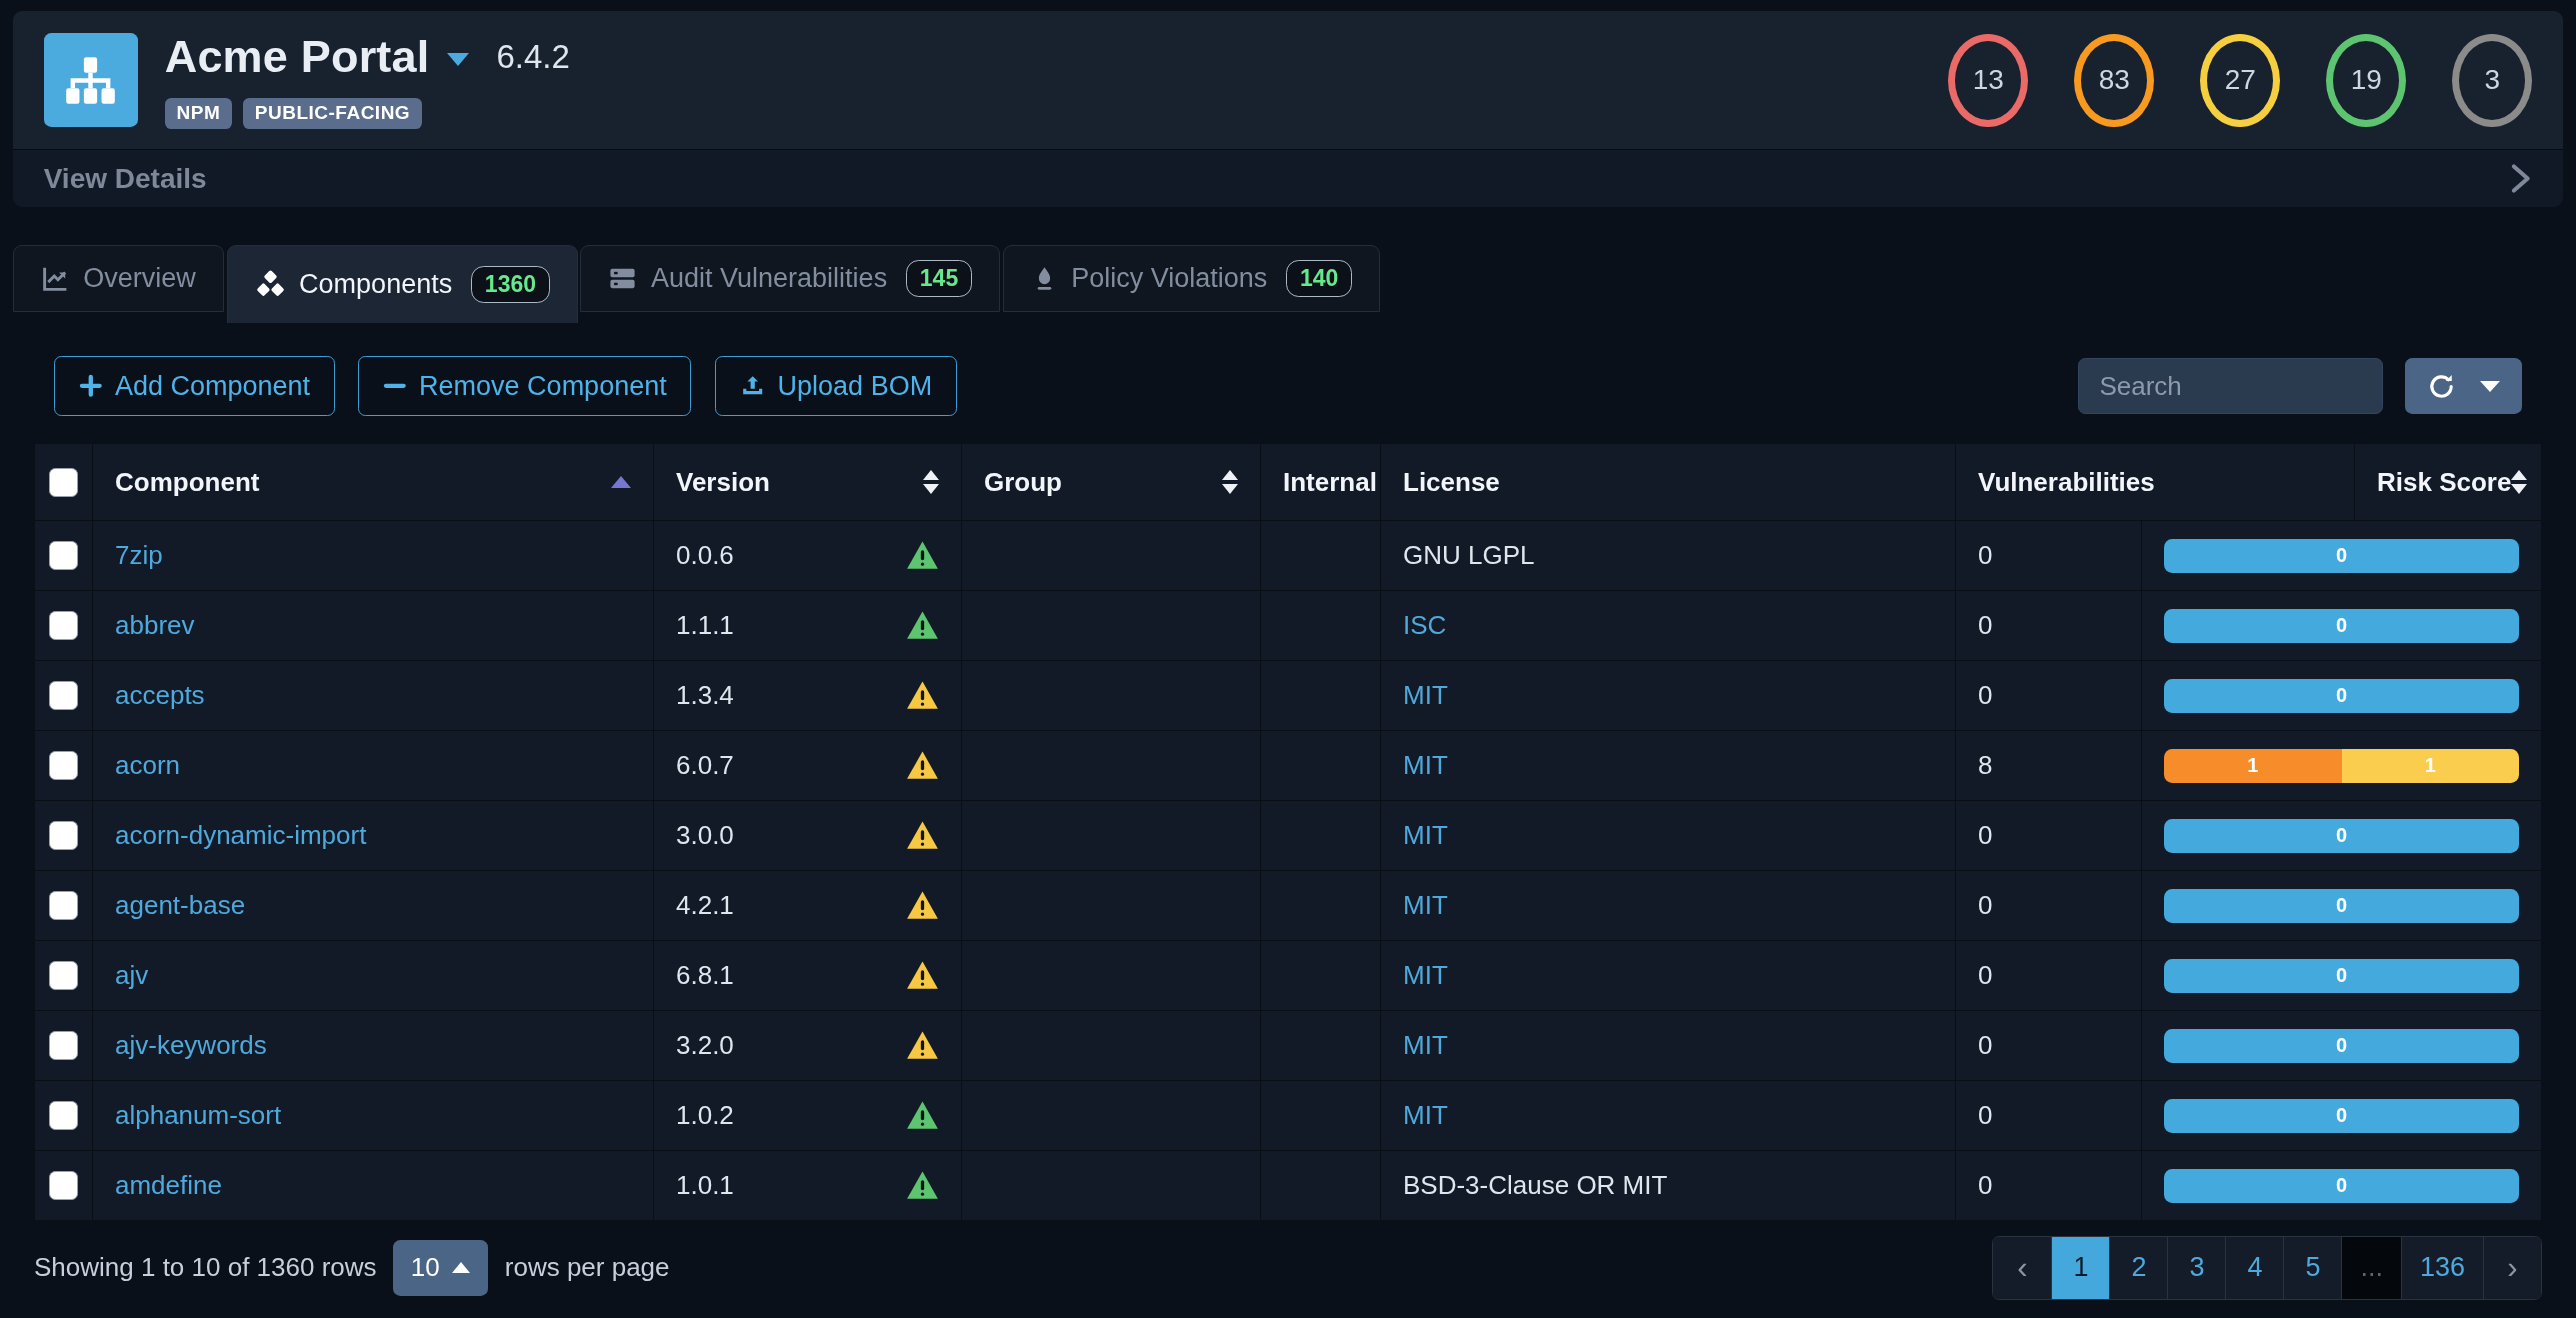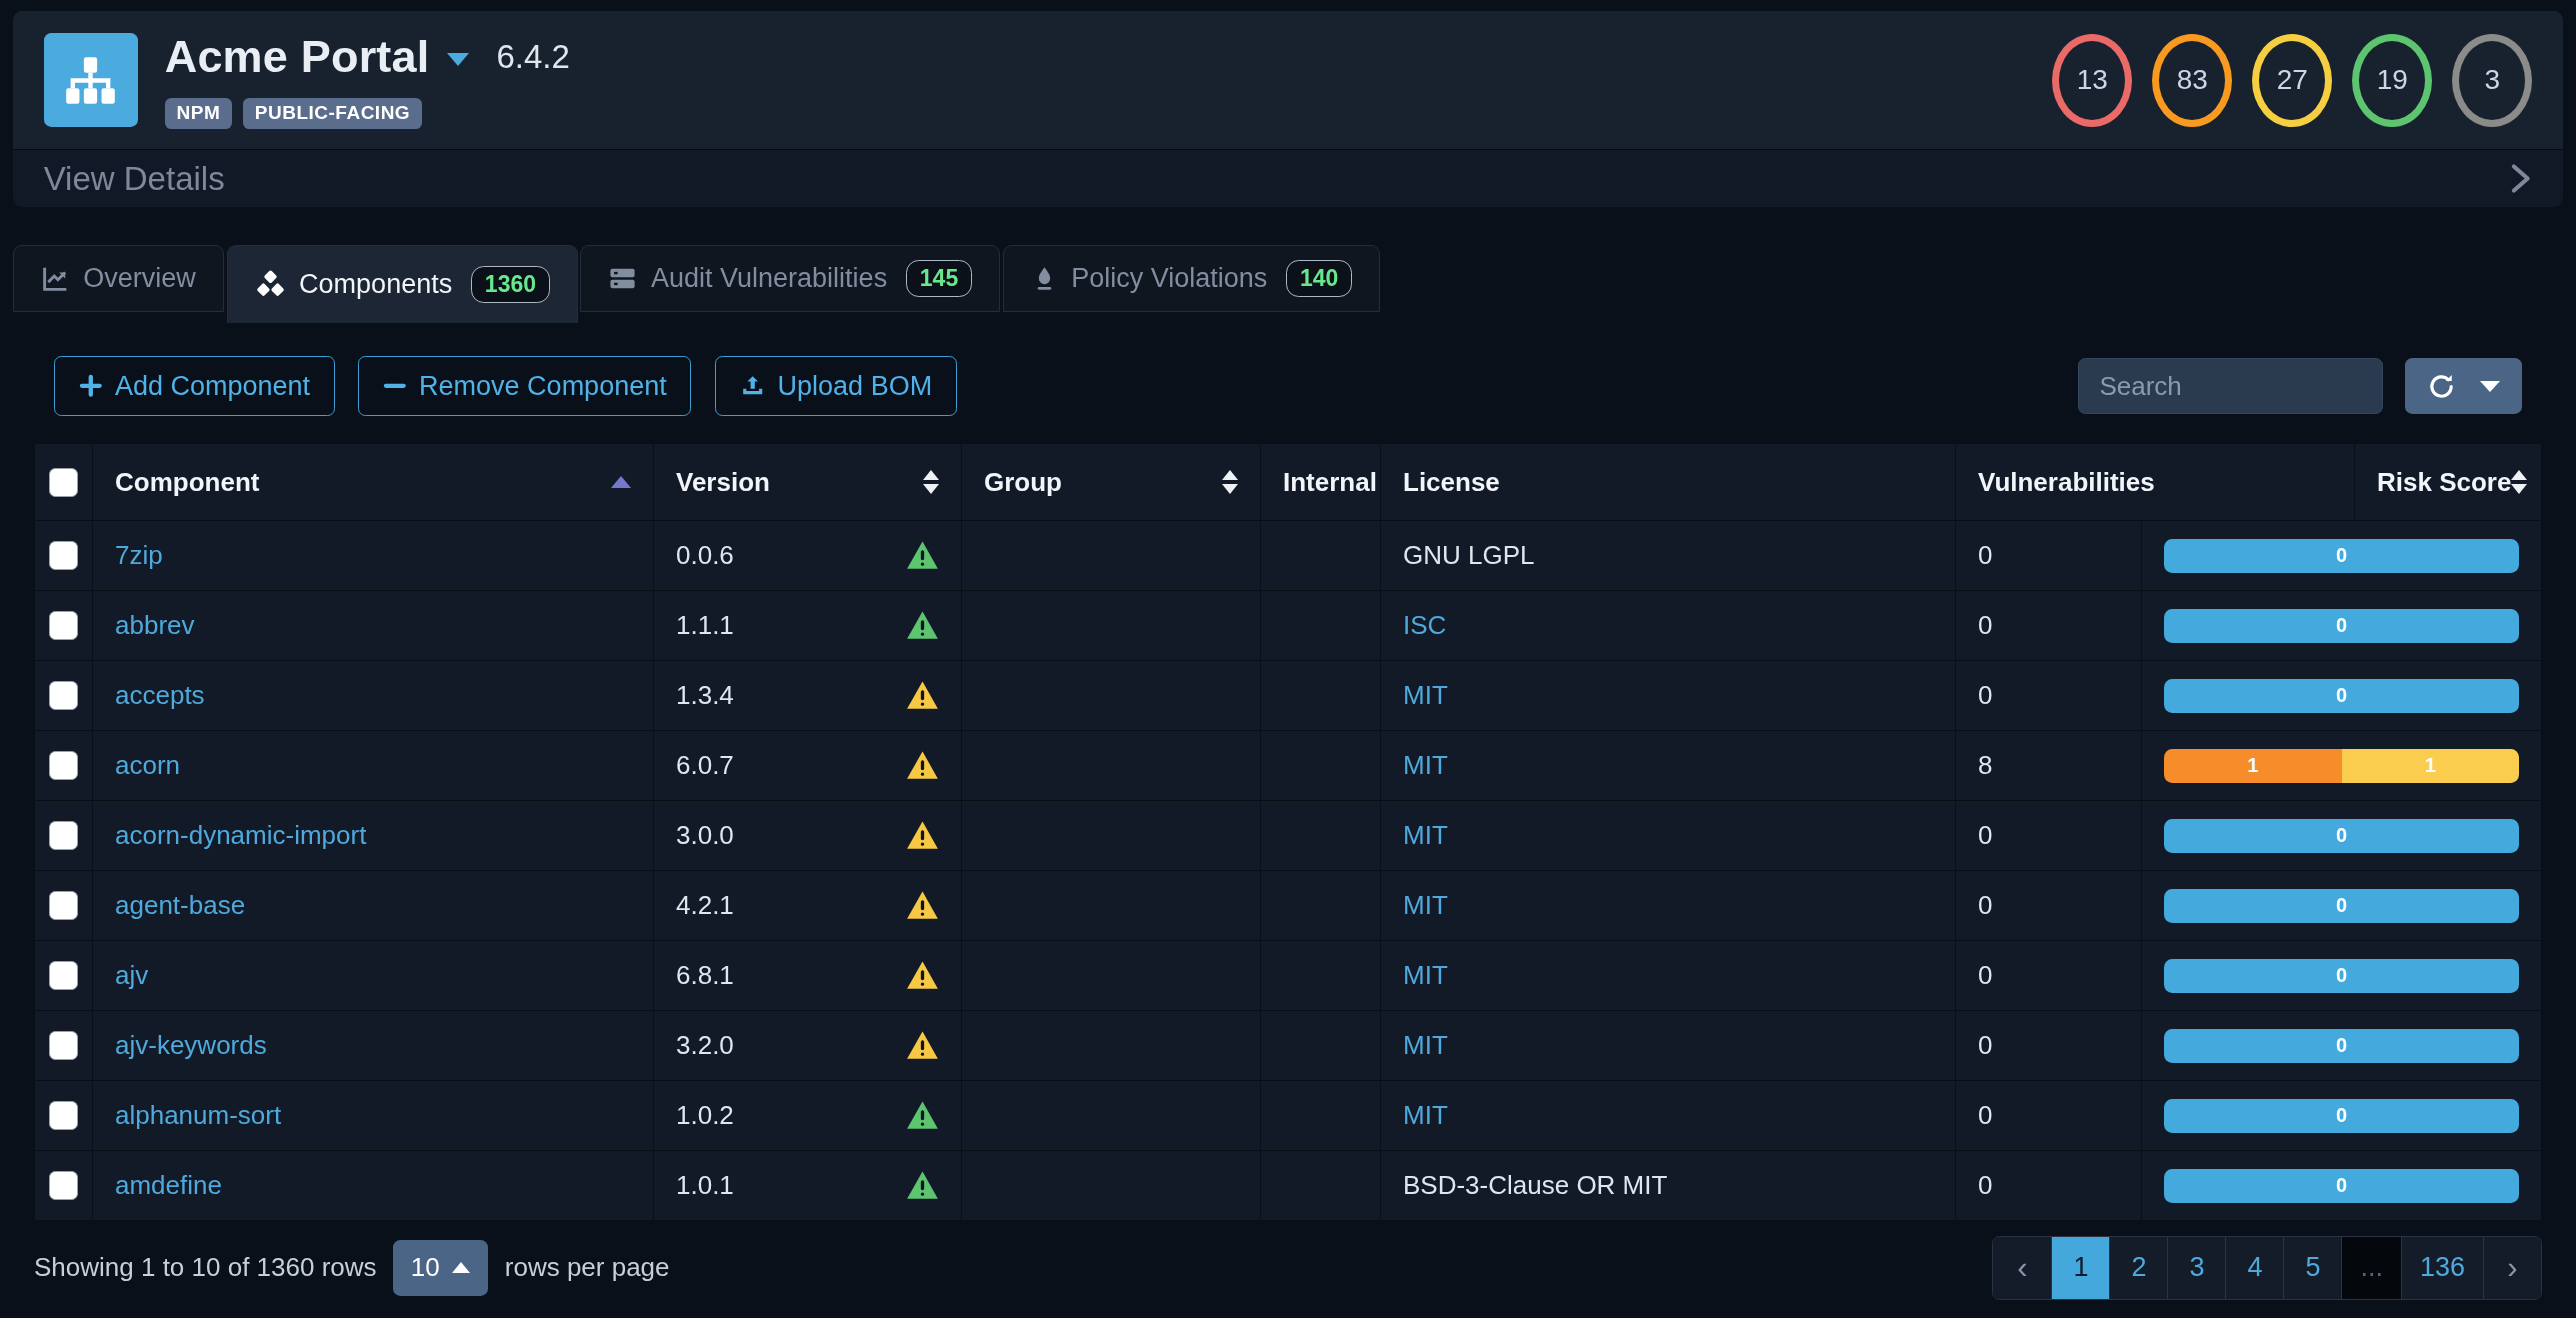--- a/index.html
+++ b/index.html
@@ -27,33 +27,33 @@
     width:0; height:0; border-left:11px solid transparent; border-right:11px solid transparent;
     border-top:13.6px solid #4babdf; margin-top:3.6px; cursor:pointer;
   }
   .proj-version { font-size:33px; color:#dfe6ee; margin-left:9px; }
   .tag-row { display:flex; gap:11px; margin-top:14.5px; }
   .tag {
     background:#5a6d8c; color:#fff; font-size:19px; font-weight:bold;
     padding:4.5px 11.8px; border-radius:6.3px; letter-spacing:0.5px;
   }
   .spacer { flex:1; }
-  .rings { display:flex; gap:20px; align-items:center; }
+  .rings { display:flex; gap:46px; align-items:center; }
   .ring {
     width:80px; height:93px; border:7.3px solid #888; border-radius:50%;
     display:flex; align-items:center; justify-content:center;
     font-size:28px; color:#cdd6e4;
   }
   
   .view-details {
     margin:0 12.7px; height:58px; background:#111926;
     border-top:1.8px solid #070b11; border-radius:0 0 9px 9px;
     display:flex; align-items:center; padding:0 31px; cursor:pointer;
   }
-  .view-details-label { color:#7e8898; font-size:33px; font-weight:normal; }
+  .view-details-label { color:#7e8898; font-size:28px; font-weight:bold; }
   .chev-right { margin-left:auto; color:#7e8898; }
   
   .tabs { margin-top:38px; padding:0 12.7px; display:flex; align-items:flex-start; height:78px; }
   .tab {
     height:67px; background:#10161f; border:1.8px solid #242d3c; border-bottom:1.8px solid #242d3c;
     border-radius:9px 9px 0 0; display:flex; align-items:center; gap:13.6px;
     padding:8px 27px; font-size:27px; color:#828da0; cursor:pointer; margin-right:2.7px;
   }
   .tab.active {
     height:78px; background:#1c2635; color:#f2f5f9; border-bottom:none;

